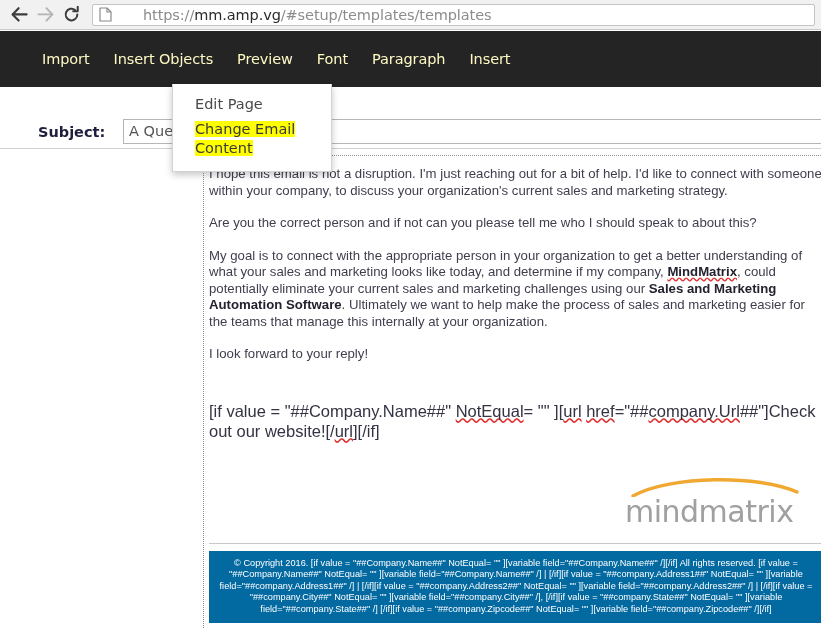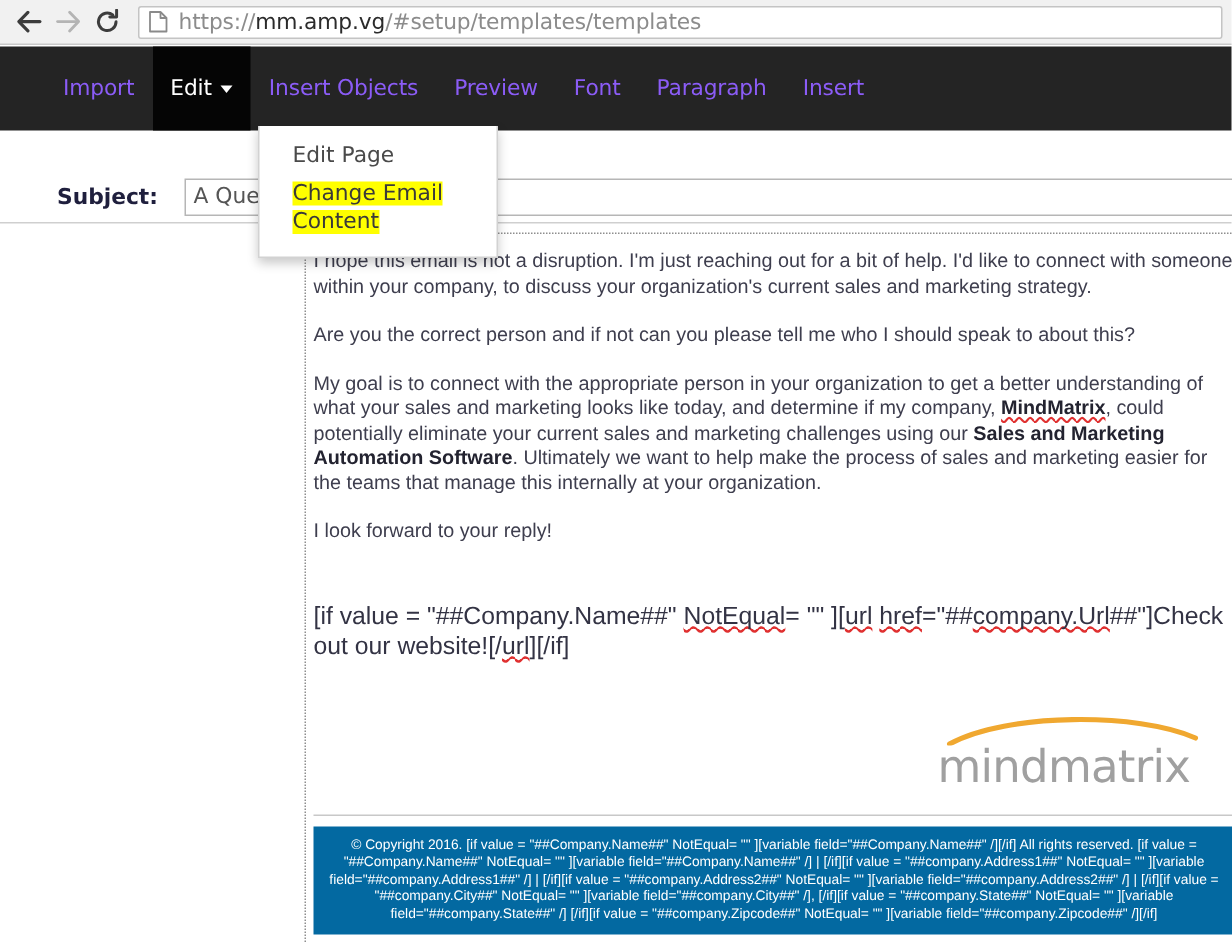--- a/index.html
+++ b/index.html
@@ -45,20 +45,21 @@
     height: 22px;
     margin: 0 6px 0 8px;
     background: #ffffff;
     border: 1px solid #c4c4c4;
     border-radius: 2px;
     display: flex;
     align-items: center;
     padding: 0 6px;
     box-sizing: border-box;
     overflow: hidden;
+    gap: 24px;
   }
   .page-icon {
     flex: 0 0 auto;
     margin-right: 7px;
     color: #8a8a8a;
     display: flex;
     align-items: center;
   }
   .url-text {
     font-family: "DejaVu Sans", sans-serif;
@@ -76,21 +77,21 @@
     width: 821px; height: 56px;
     background: #242424;
     display: flex;
     align-items: stretch;
     box-sizing: border-box;
   }
   .nav-item {
     display: flex;
     align-items: center;
     padding: 0 12px;
-    color: #8b5cf6;
+    color: #fef9c3;
     font-size: 14.5px;
     font-family: "DejaVu Sans", sans-serif;
     white-space: nowrap;
     letter-spacing: -0.1px;
   }
   .nav-item:first-child { margin-left: 30px; }
   .nav-item.active {
     background: #050505;
     color: #ffffff;
   }
@@ -273,24 +274,20 @@
       </svg>
     </span>
     <span class="url-text"><span>https://</span><span class="host">mm.amp.vg</span><span>/#setup/templates/templates</span></span>
   </div>
 </div>
 
 <div class="app-nav">
   <div class="nav-item">
       <span>Import</span>
     </div>
-  <div class="nav-item active">
-      <span>Edit</span>
-      <span class="caret"></span>
-    </div>
   <div class="nav-item">
       <span>Insert Objects</span>
     </div>
   <div class="nav-item">
       <span>Preview</span>
     </div>
   <div class="nav-item">
       <span>Font</span>
     </div>
   <div class="nav-item">

